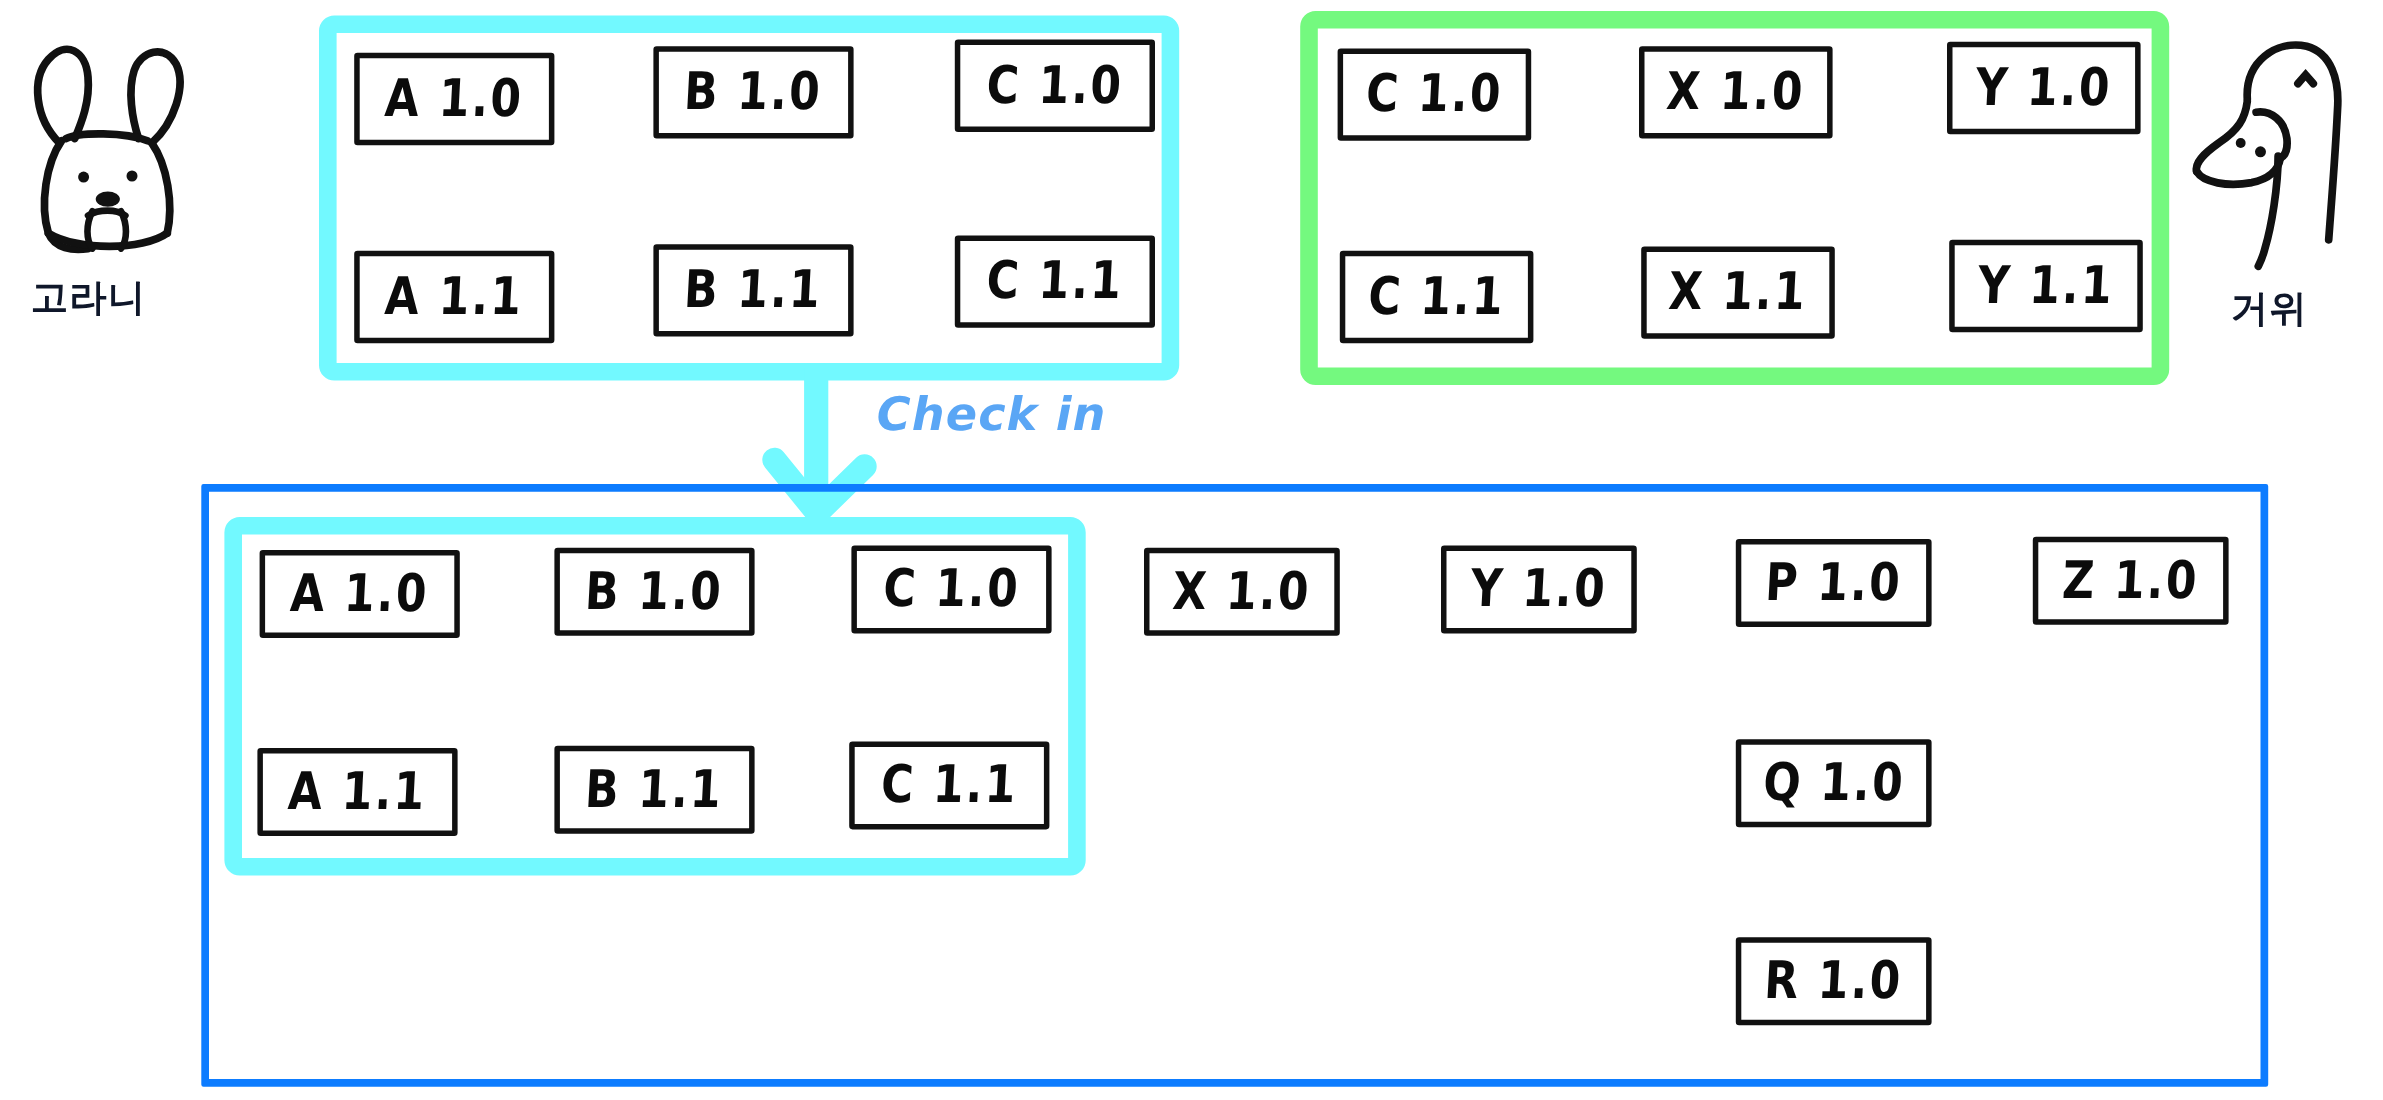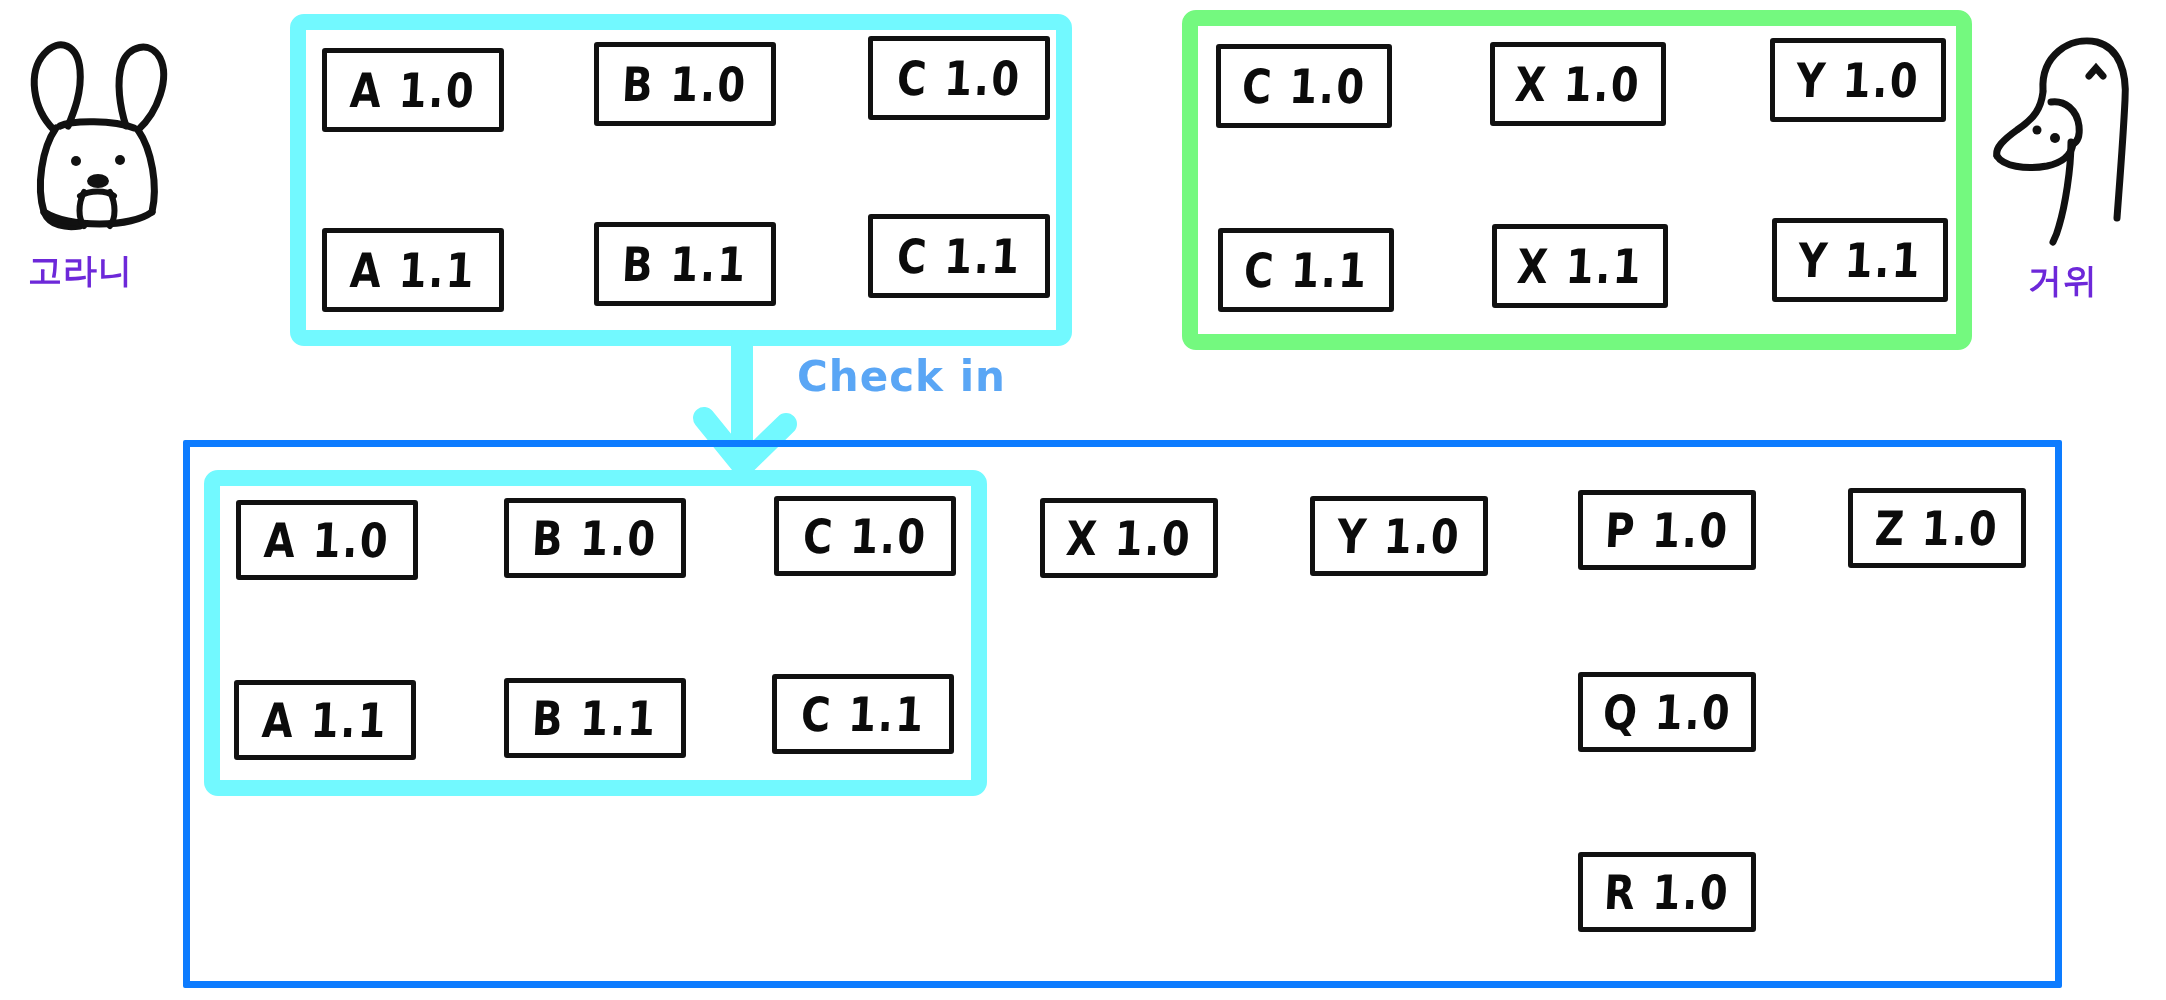--- a/index.html
+++ b/index.html
@@ -53,34 +53,35 @@
     background: #72f9ff;
     border-radius: 6px;
   }
   .arrow-head {
     position: absolute;
   }
   .arrow-label {
     position: absolute;
     font-family: "DejaVu Sans", sans-serif;
     font-weight: 700;
+    font-style: italic;
     font-size: 42px;
     color: #5aa6f5;
     letter-spacing: 1px;
     white-space: nowrap;
   }
 
   
   .mascot { position: absolute; }
   .mascot-name {
     position: absolute;
     font-family: Liberation Mono, monospace;
     font-weight: 700;
     font-size: 34px;
-    color: #6d28d9;
+    color: #0f172a;
     white-space: nowrap;
     letter-spacing: 1px;
     text-align: right;
   }
 </style>
 </head>
 <body>
 
 <div class="mascot" style="left:10px; top:20px; width:200px; height:220px;">
   <svg width="200" height="220" viewBox="0 0 200 220" fill="none" xmlns="http://www.w3.org/2000/svg">

